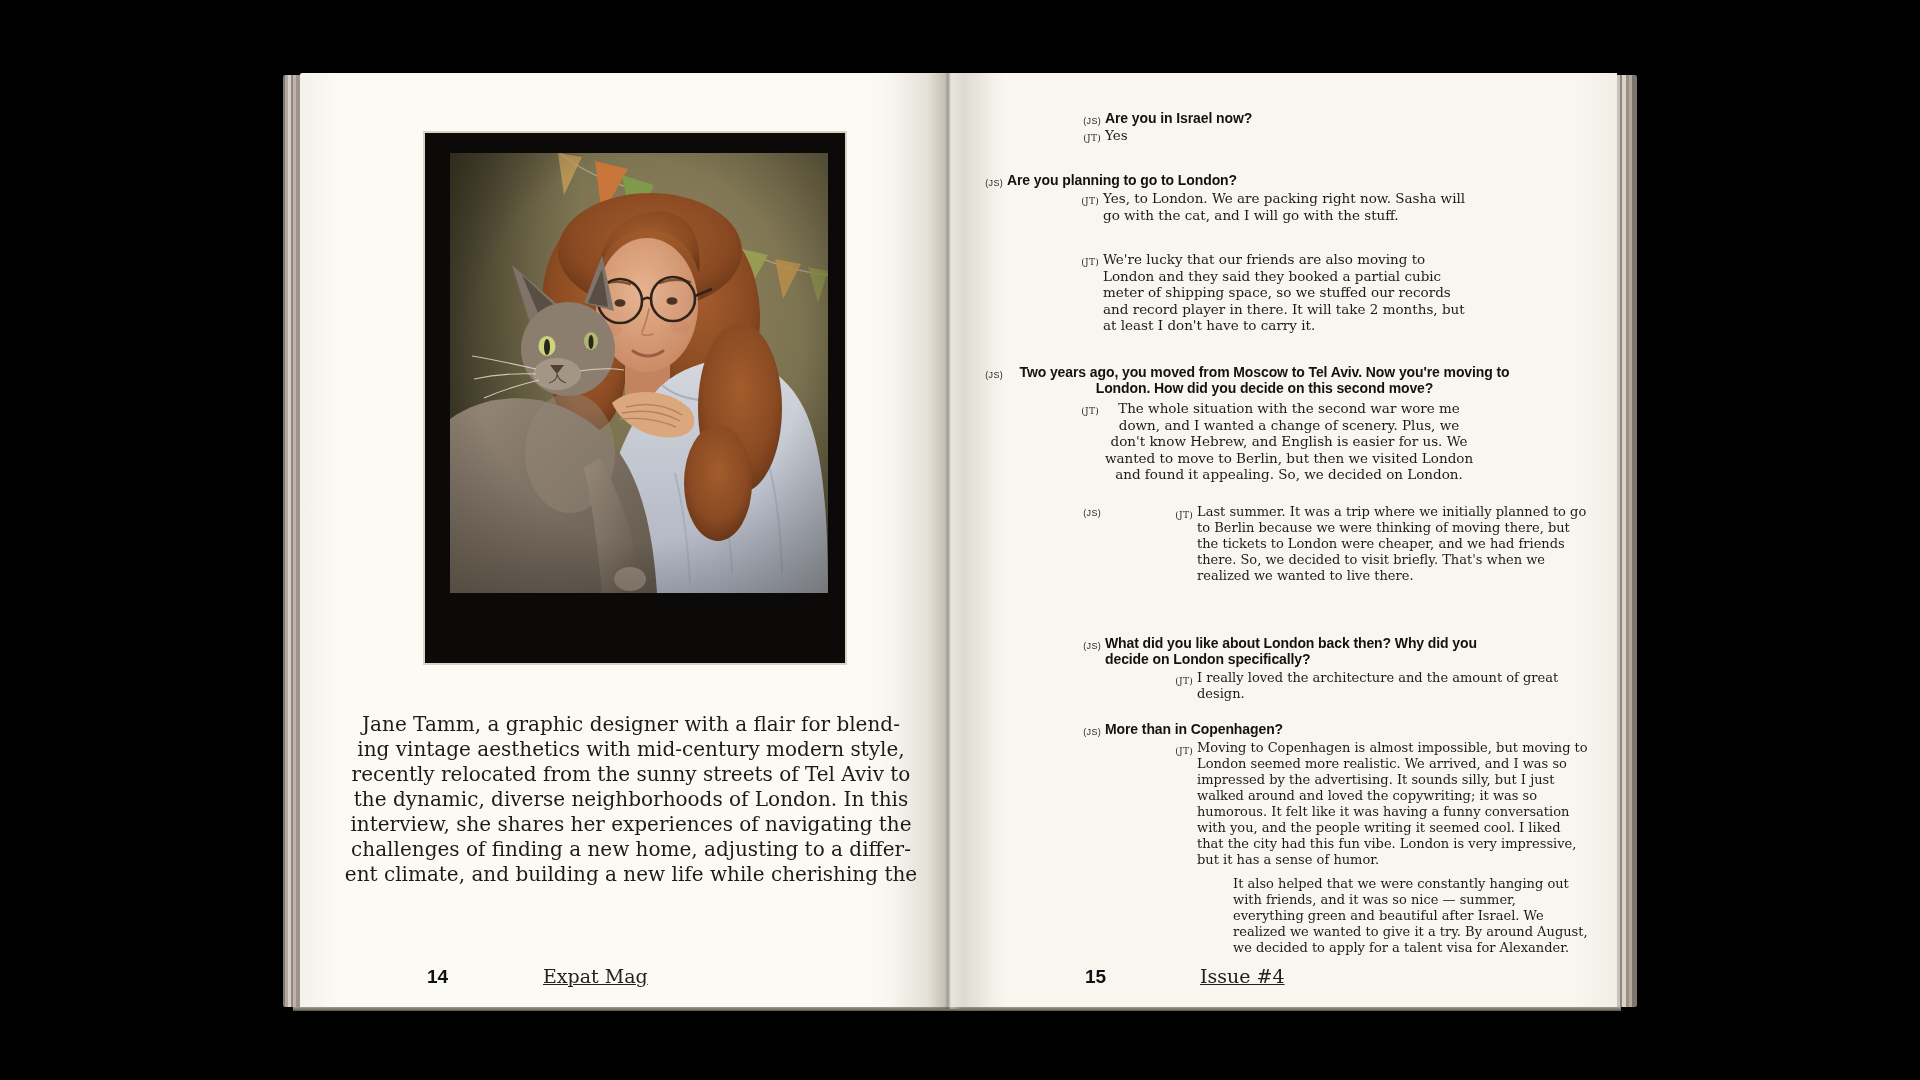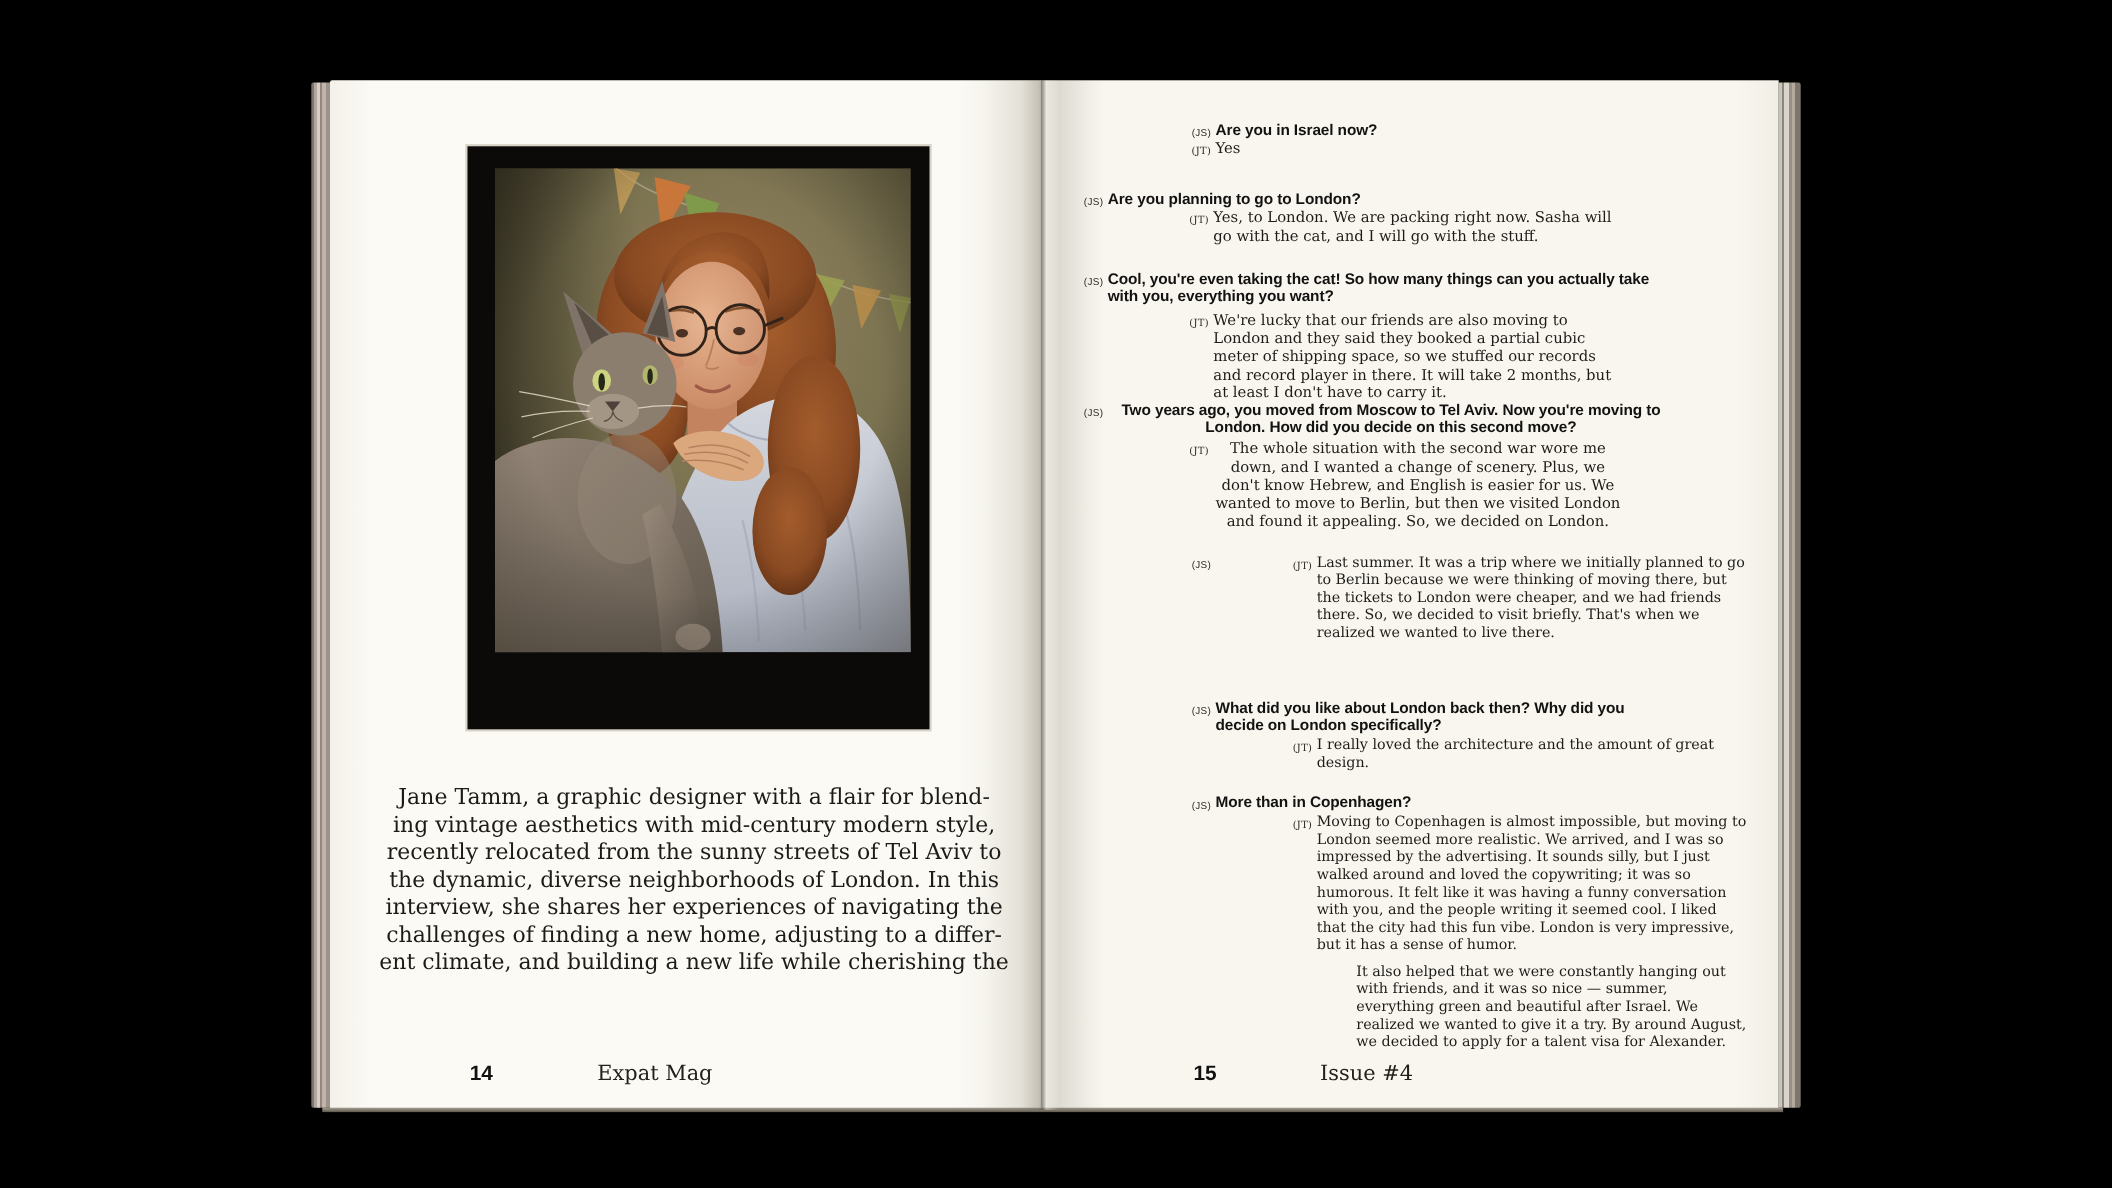--- a/index.html
+++ b/index.html
@@ -27,21 +27,21 @@
     background:linear-gradient(#a49d91,#5f584e);}
 
   
   .photo-frame{position:absolute;left:125px;top:60px;width:420px;height:530px;
     background:var(--frame-black);box-shadow:0 0 0 2px #d8d3c8;}
   .photo-frame svg{position:absolute;left:25px;top:20px;width:378px;height:440px;display:block;}
   .intro{position:absolute;left:31px;top:639px;width:600px;text-align:center;
     font-size:20px;line-height:25px;color:var(--ink);}
   .pagefooter{position:absolute;top:892px;font-size:19px;}
   .pagefooter .num{font-family:"Liberation Sans",sans-serif;font-weight:bold;color:#111;}
-  .pagefooter .lbl{font-family:"DejaVu Serif",serif;color:#24211c;}
+  .pagefooter .lbl{font-family:"DejaVu Serif",serif;color:#24211c;text-decoration:underline;}
 
   
   .qa{position:absolute;}
   .q{position:relative;font-family:"Liberation Sans",sans-serif;font-weight:bold;
      font-size:14px;line-height:16px;letter-spacing:-0.1px;color:var(--question-ink);}
   .a{position:relative;font-size:13.5px;line-height:16.5px;color:var(--ink);}
   .a p+p{margin-top:8px;margin-left:36px;}
   .spk{position:absolute;right:100%;margin-right:4px;top:2.5px;font-size:9px;
        letter-spacing:.3px;font-weight:normal;color:#2a2722;white-space:nowrap;}
   .q .spk{font-family:"Liberation Sans",sans-serif;margin-left:20px;}
@@ -215,21 +215,20 @@
       </div>
 
       <div class="qa qa2">
         <div class="q"><span class="spk">(JS)</span><span>Are you planning to go to London?</span></div>
         <div class="a">
             <p><span class="spk">(JT)</span><span>Yes, to London. We are packing right now. Sasha will go with the cat, and I will go with the stuff.</span></p>
           </div>
       </div>
 
       <div class="qa qa3">
-        <div class="q"><span class="spk">(JS)</span><span>Cool, you're even taking the cat! So how many things can you actually take with you, everything you want?</span></div>
         <div class="a">
             <p><span class="spk">(JT)</span><span>We're lucky that our friends are also moving to London and they said they booked a partial cubic meter of shipping space, so we stuffed our records and record player in there. It will take 2 months, but at least I don't have to carry it.</span></p>
           </div>
       </div>
 
       <div class="qa qa4">
         <div class="q"><span class="spk">(JS)</span><span>Two years ago, you moved from Moscow to Tel Aviv. Now you're moving to London. How did you decide on this second move?</span></div>
         <div class="a">
             <p><span class="spk">(JT)</span><span>The whole situation with the second war wore me down, and I wanted a change of scenery. Plus, we don't know Hebrew, and English is easier for us. We wanted to move to Berlin, but then we visited London and found it appealing. So, we decided on London.</span></p>
           </div>

